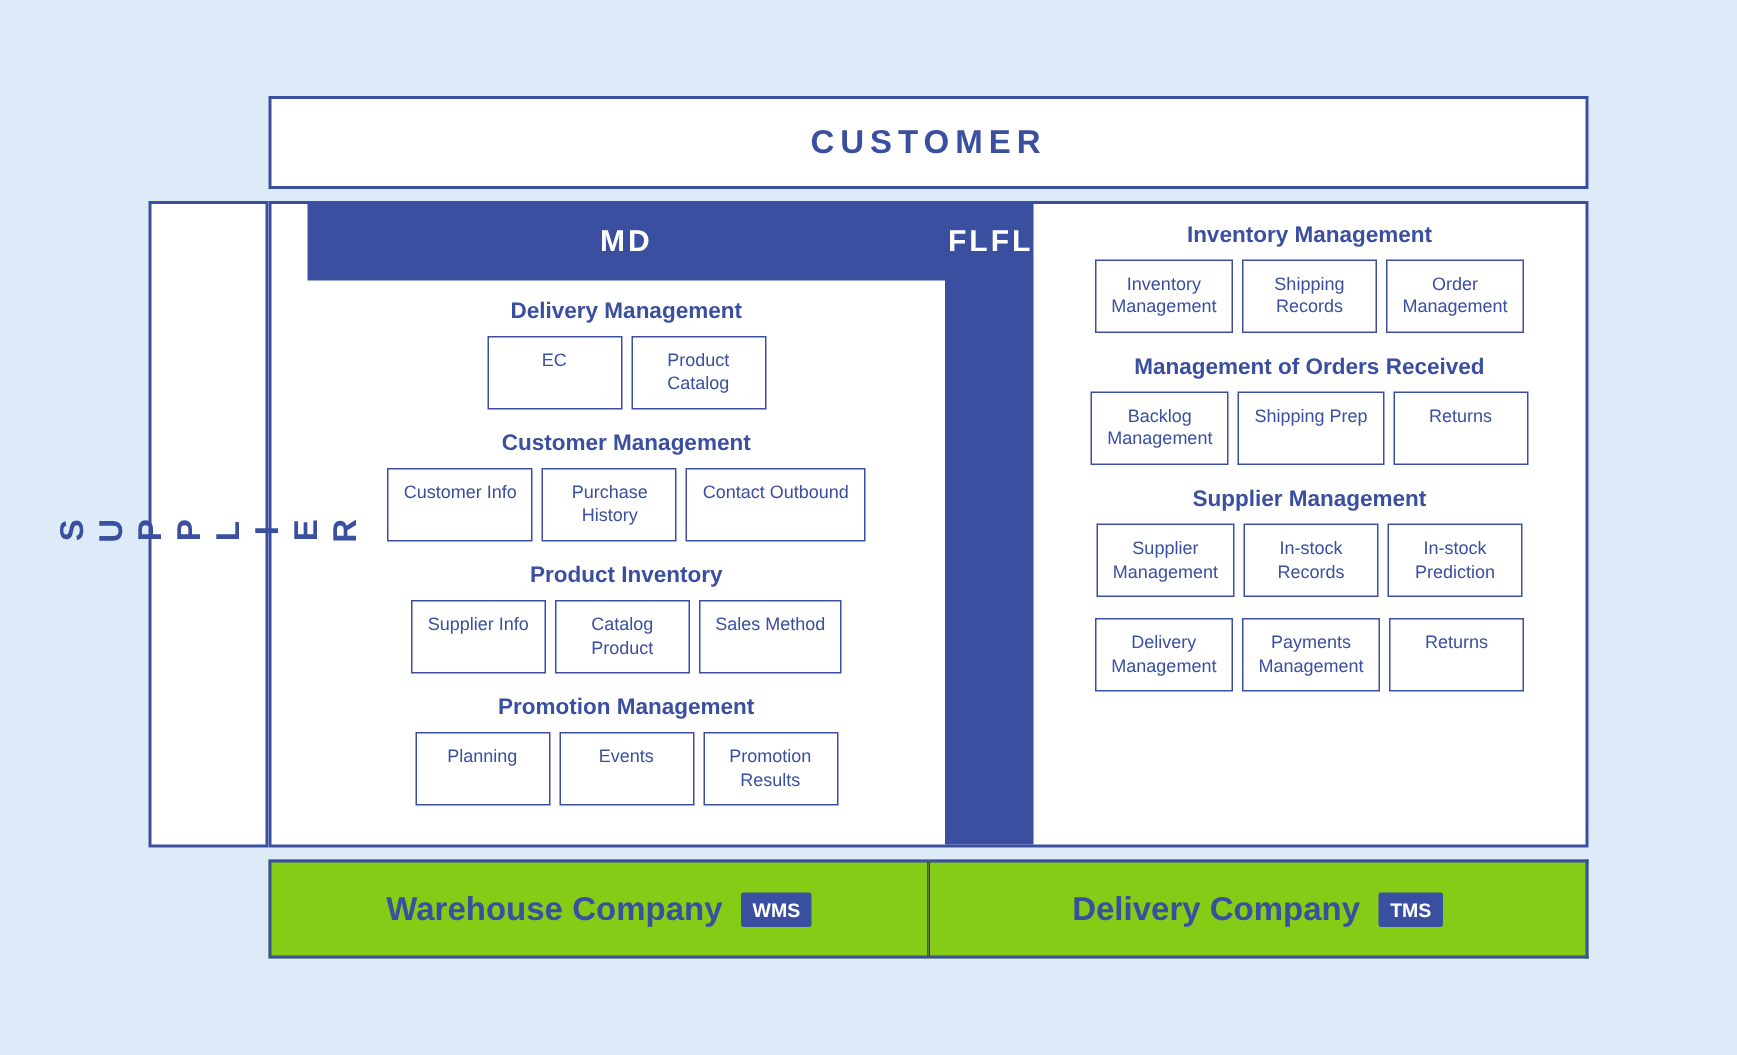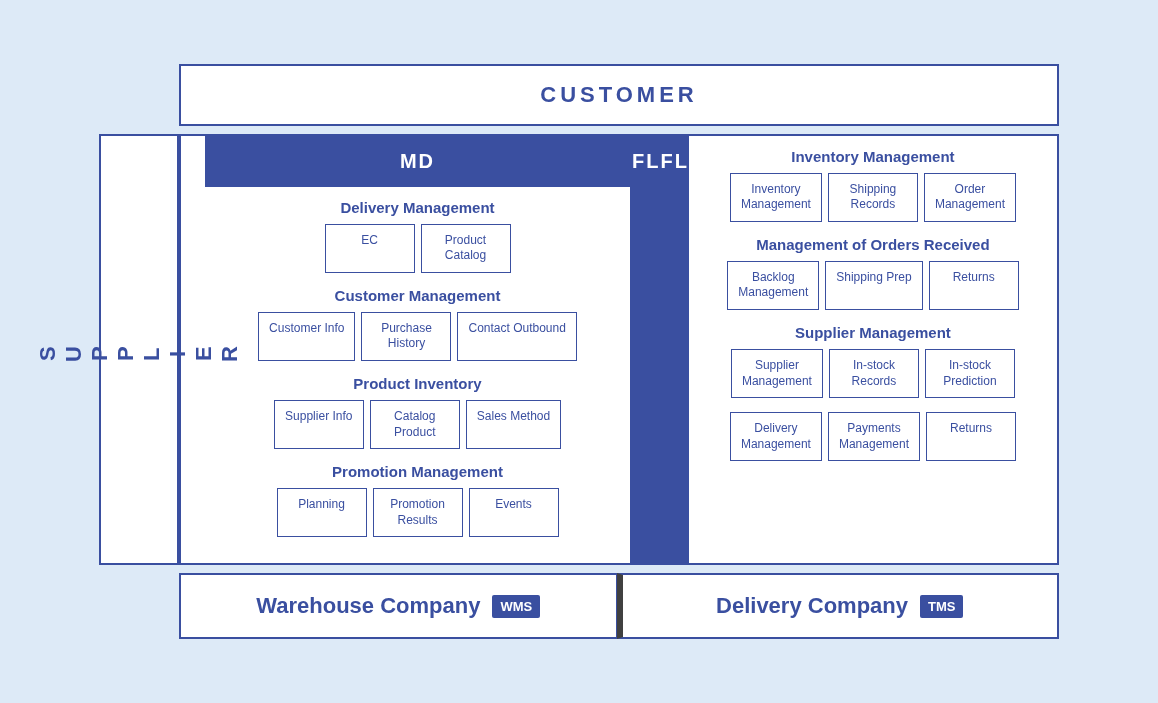--- a/index.html
+++ b/index.html
@@ -128,33 +128,33 @@
 
     
     .bottom-row {
       display: flex;
       flex-direction: row;
       gap: 0;
       margin-left: 80px;
     }
     .bottom-box {
       flex: 1;
-      background: #ffffff;
+      background: #84cc16;
       border: 2px solid #3a4fa0;
       padding: 18px 24px;
       display: flex;
       align-items: center;
       justify-content: center;
       gap: 12px;
     }
     .bottom-box:first-child {
       border-right: 1px solid #3a4fa0;
     }
     .bottom-box:last-child {
-      border-left: 6px solid #404040;
+      border-left: 1px solid #404040;
       text-align: right;
     }
     .bottom-label {
       font-size: 22px;
       font-weight: bold;
       color: #3a4fa0;
     }
     .badge {
       background: #3a4fa0;
       color: white;
@@ -208,22 +208,22 @@
               <div class="item-box">Supplier Info</div>
               <div class="item-box">Catalog<br>Product</div>
               <div class="item-box">Sales Method</div>
             </div>
           </div>
 
           <div class="section">
             <div class="section-title">Promotion Management</div>
             <div class="section-items">
               <div class="item-box">Planning</div>
+              <div class="item-box">Events</div>
               <div class="item-box">Promotion<br>Results</div>
-              <div class="item-box">Events</div>
             </div>
           </div>
 
         </div>
       </div>
 
       <div class="flfl-col">
         <div class="col-header">FLFL</div>
         <div class="col-content">
 

